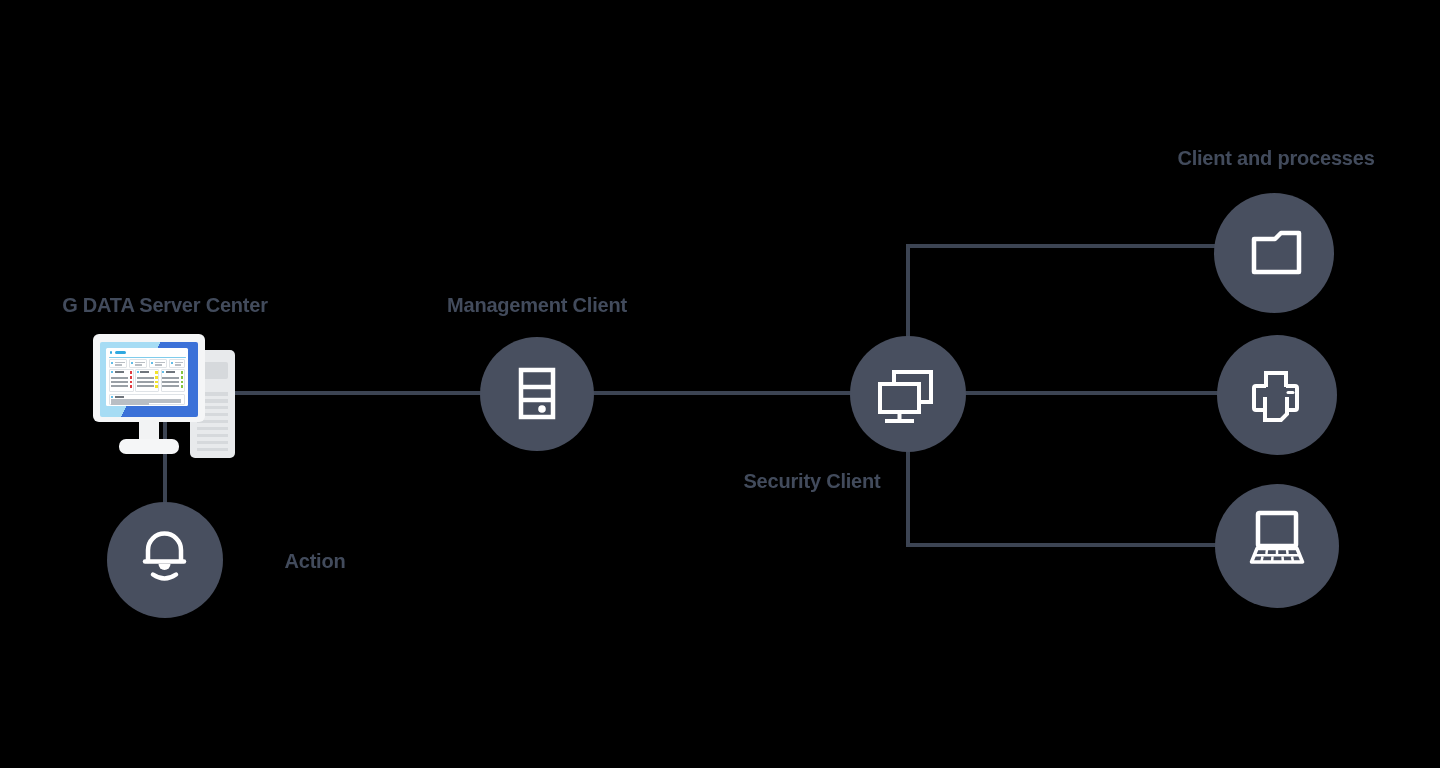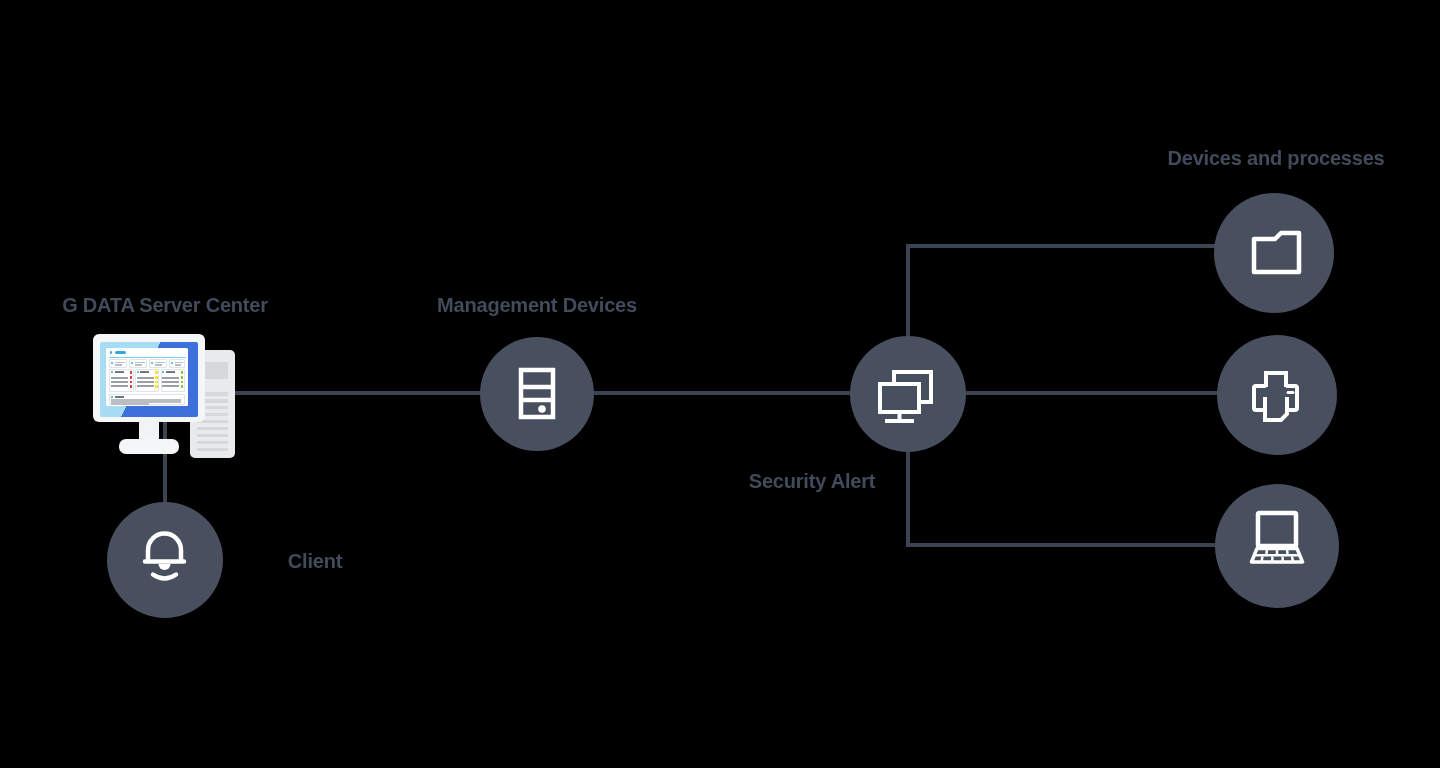--- a/index.html
+++ b/index.html
@@ -47,24 +47,24 @@
 </head>
 <body>
 
 <div class="line" style="left:228px;top:391px;width:1047px;height:4px;"></div>
 <div class="line" style="left:906px;top:244px;width:4px;height:303px;"></div>
 <div class="line" style="left:906px;top:244px;width:364px;height:4px;"></div>
 <div class="line" style="left:906px;top:543px;width:364px;height:4px;"></div>
 <div class="line" style="left:163px;top:400px;width:4px;height:110px;"></div>
 
 <div class="lbl" style="left:165px;top:294px;">G DATA Server Center</div>
-<div class="lbl" style="left:537px;top:294px;">Management Devices</div>
-<div class="lbl" style="left:812px;top:470px;">Security Alert</div>
-<div class="lbl" style="left:315px;top:550px;">Client</div>
-<div class="lbl" style="left:1276px;top:147px;">Devices and processes</div>
+<div class="lbl" style="left:537px;top:294px;">Management Client</div>
+<div class="lbl" style="left:812px;top:470px;">Security Client</div>
+<div class="lbl" style="left:315px;top:550px;">Action</div>
+<div class="lbl" style="left:1276px;top:147px;">Client and processes</div>
 
 <div id="computer">
   <div class="tower"></div>
   <div class="tower-bay"></div>
   <div class="tower-vents"></div>
   <div class="monitor"></div>
   <div class="screen"></div>
   <div class="dashboard dash">
 
     <div class="dot" style="left:4px;top:3.2px;"></div>

